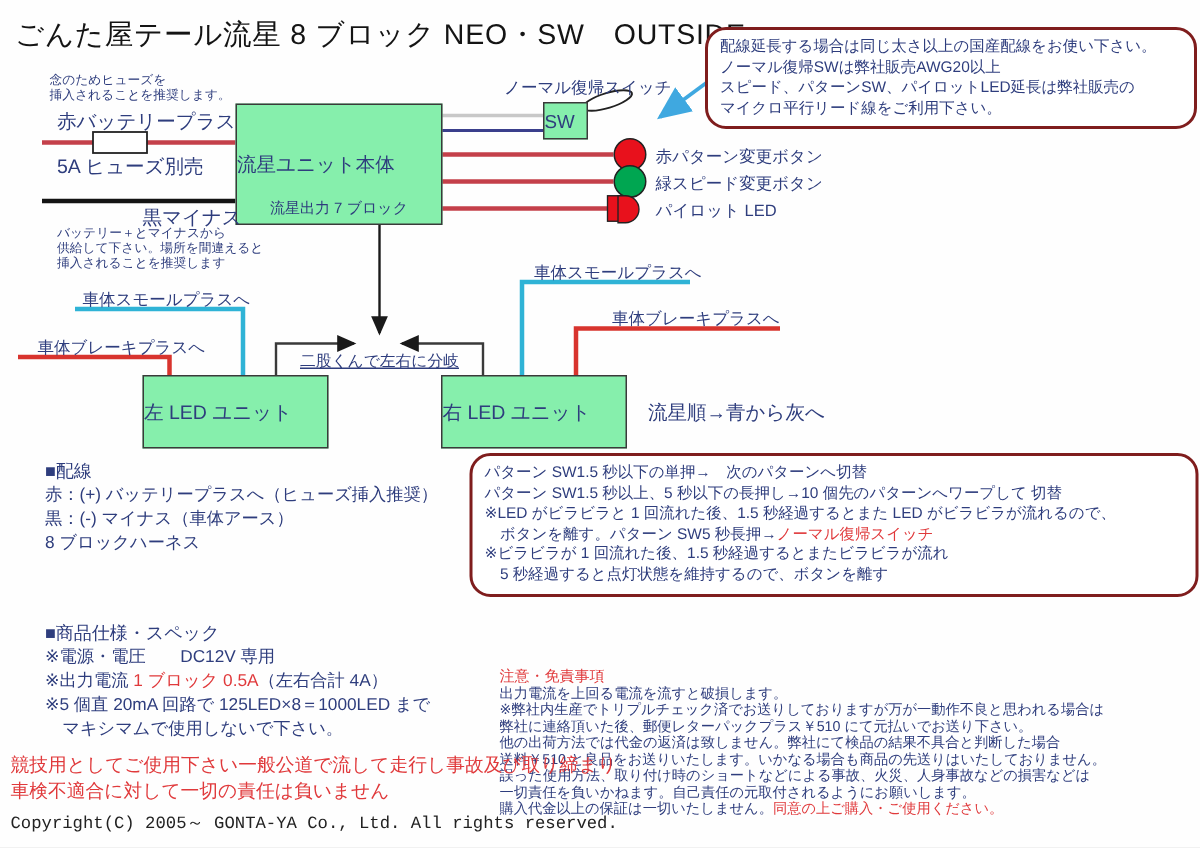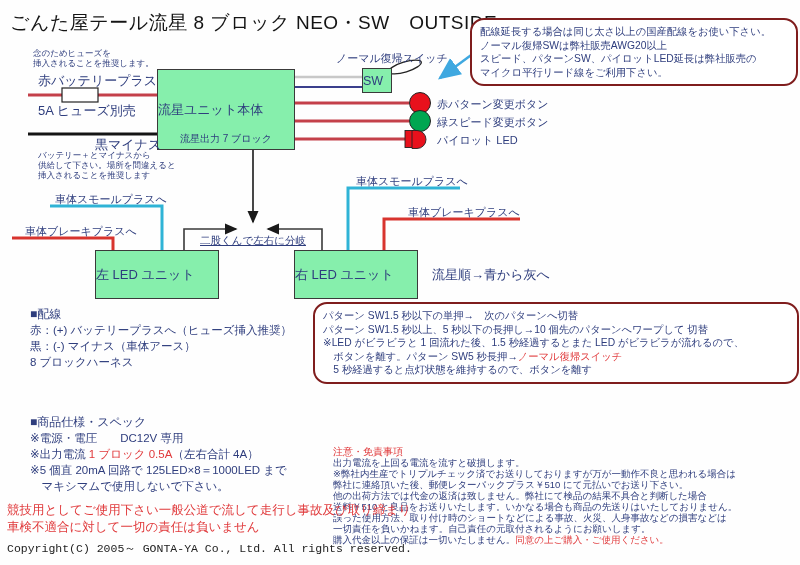--- a/index.html
+++ b/index.html
@@ -116,20 +116,21 @@
     <div>マイクロ平行リード線をご利用下さい。</div>
   </div>
 
   <div class="bubble" style="left:313px;top:302px;width:466px;">
     <div>パターン SW1.5 秒以下の単押→　次のパターンへ切替</div>
     <div>パターン SW1.5 秒以上、5 秒以下の長押し→10 個先のパターンへワープして 切替</div>
     <div>※LED がビラビラと 1 回流れた後、1.5 秒経過するとまた LED がビラビラが流れるので、</div>
     <div>
       <span>　ボタンを離す。パターン SW5 秒長押→</span><span class="redtx">ノーマル復帰スイッチ</span>
     </div>
+    <div>※ビラビラが 1 回流れた後、1.5 秒経過するとまたビラビラが流れ</div>
     <div>　5 秒経過すると点灯状態を維持するので、ボタンを離す</div>
   </div>
 
   <div class="abs blk" style="left:30px;top:306px;">
     <div style="font-size:12px;">■配線</div>
     <div>赤：(+) バッテリープラスへ（ヒューズ挿入推奨）</div>
     <div>黒：(-) マイナス（車体アース）</div>
     <div>8 ブロックハーネス</div>
   </div>
 

